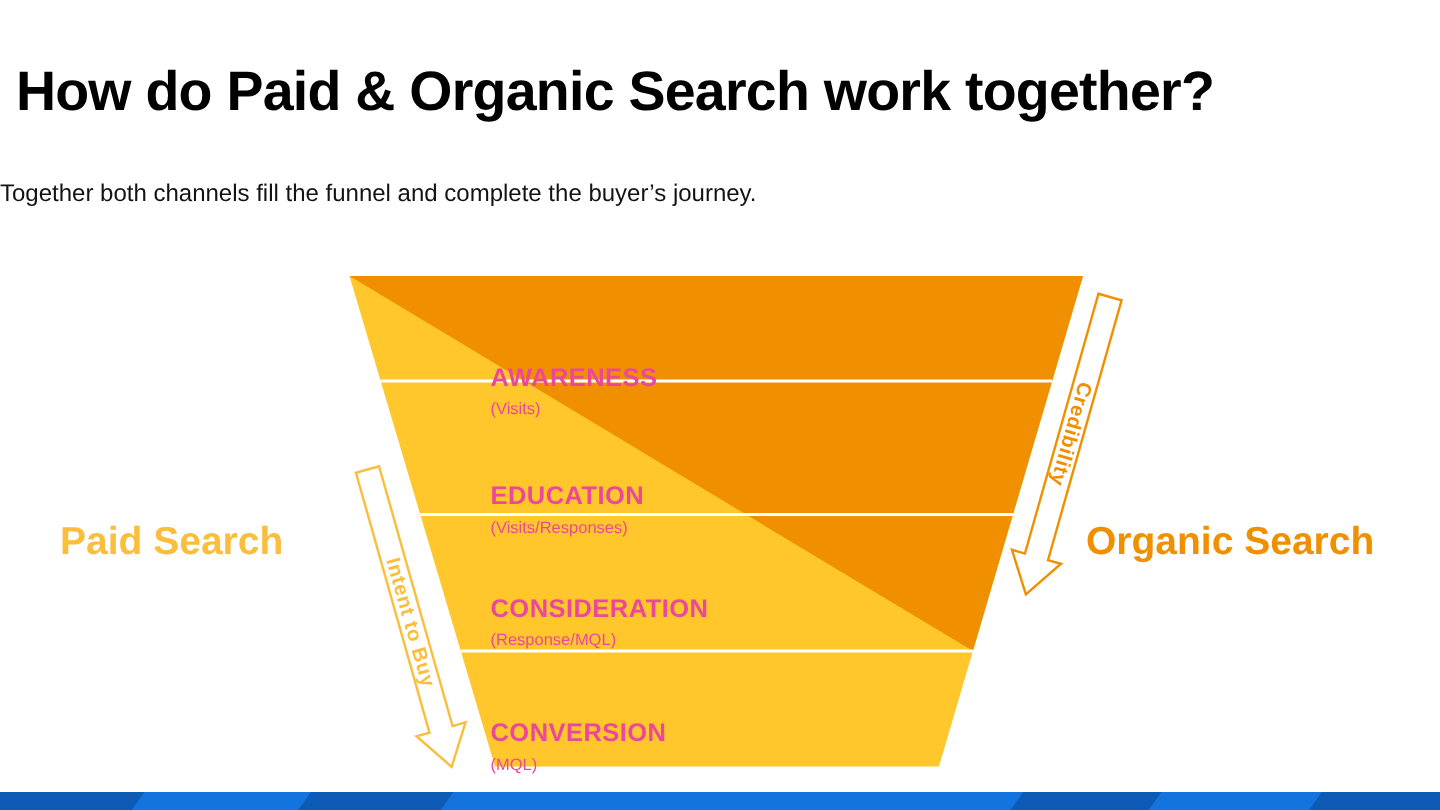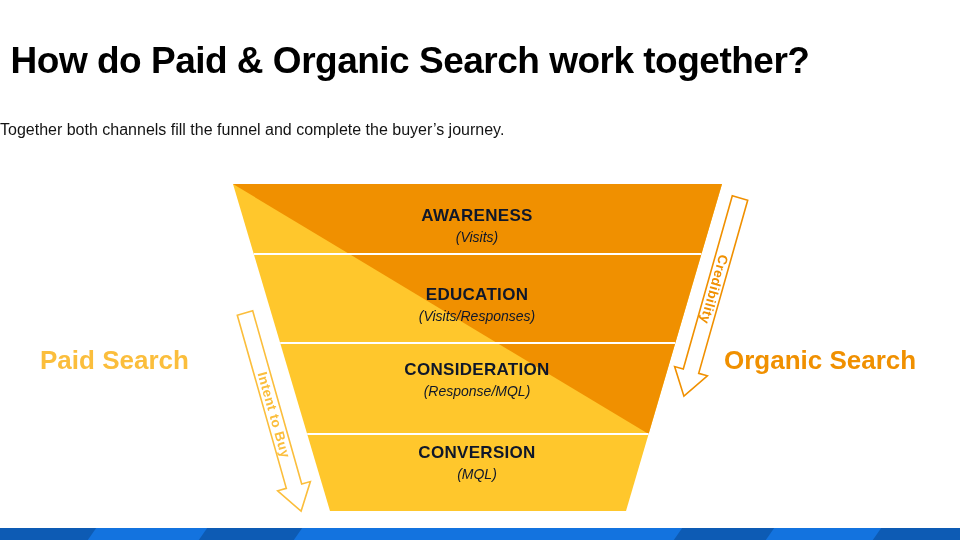--- a/index.html
+++ b/index.html
@@ -17,24 +17,24 @@
   }
   .subtitle {
     position: absolute; top: 120px; left: 0; width: 960px;
     text-align: left; font-size: 16px; color: #131313; line-height: 20px;
   }
 
   .funnel-svg { position: absolute; left: 0; top: 0; width: 960px; height: 540px; }
 
   .stage {
     position: absolute; left: 327px; width: 300px;
-    text-align: center; color: #0f172a;
+    color: #ec4899; margin-top: 36px;
   }
   .stage-title { font-size: 17px; font-weight: bold; line-height: 22px; letter-spacing: 0.3px; }
-  .stage-metric { font-size: 14px; font-style: italic; line-height: 21px; }
+  .stage-metric { font-size: 11px; line-height: 21px; }
 
   .channel-label { position: absolute; font-size: 26px; font-weight: bold; line-height: 27px; white-space: nowrap; margin-top: 16px; }
   .channel-paid    { top: 331px; left: 40px;  color: #FBBE3C; }
   .channel-organic { top: 331px; left: 724px; color: #F09000; }
 
   .footer {
     position: absolute; left: 0; bottom: 0; width: 960px; height: 12px;
     background: #1373DF; overflow: hidden;
   }
   .footer-seg {

